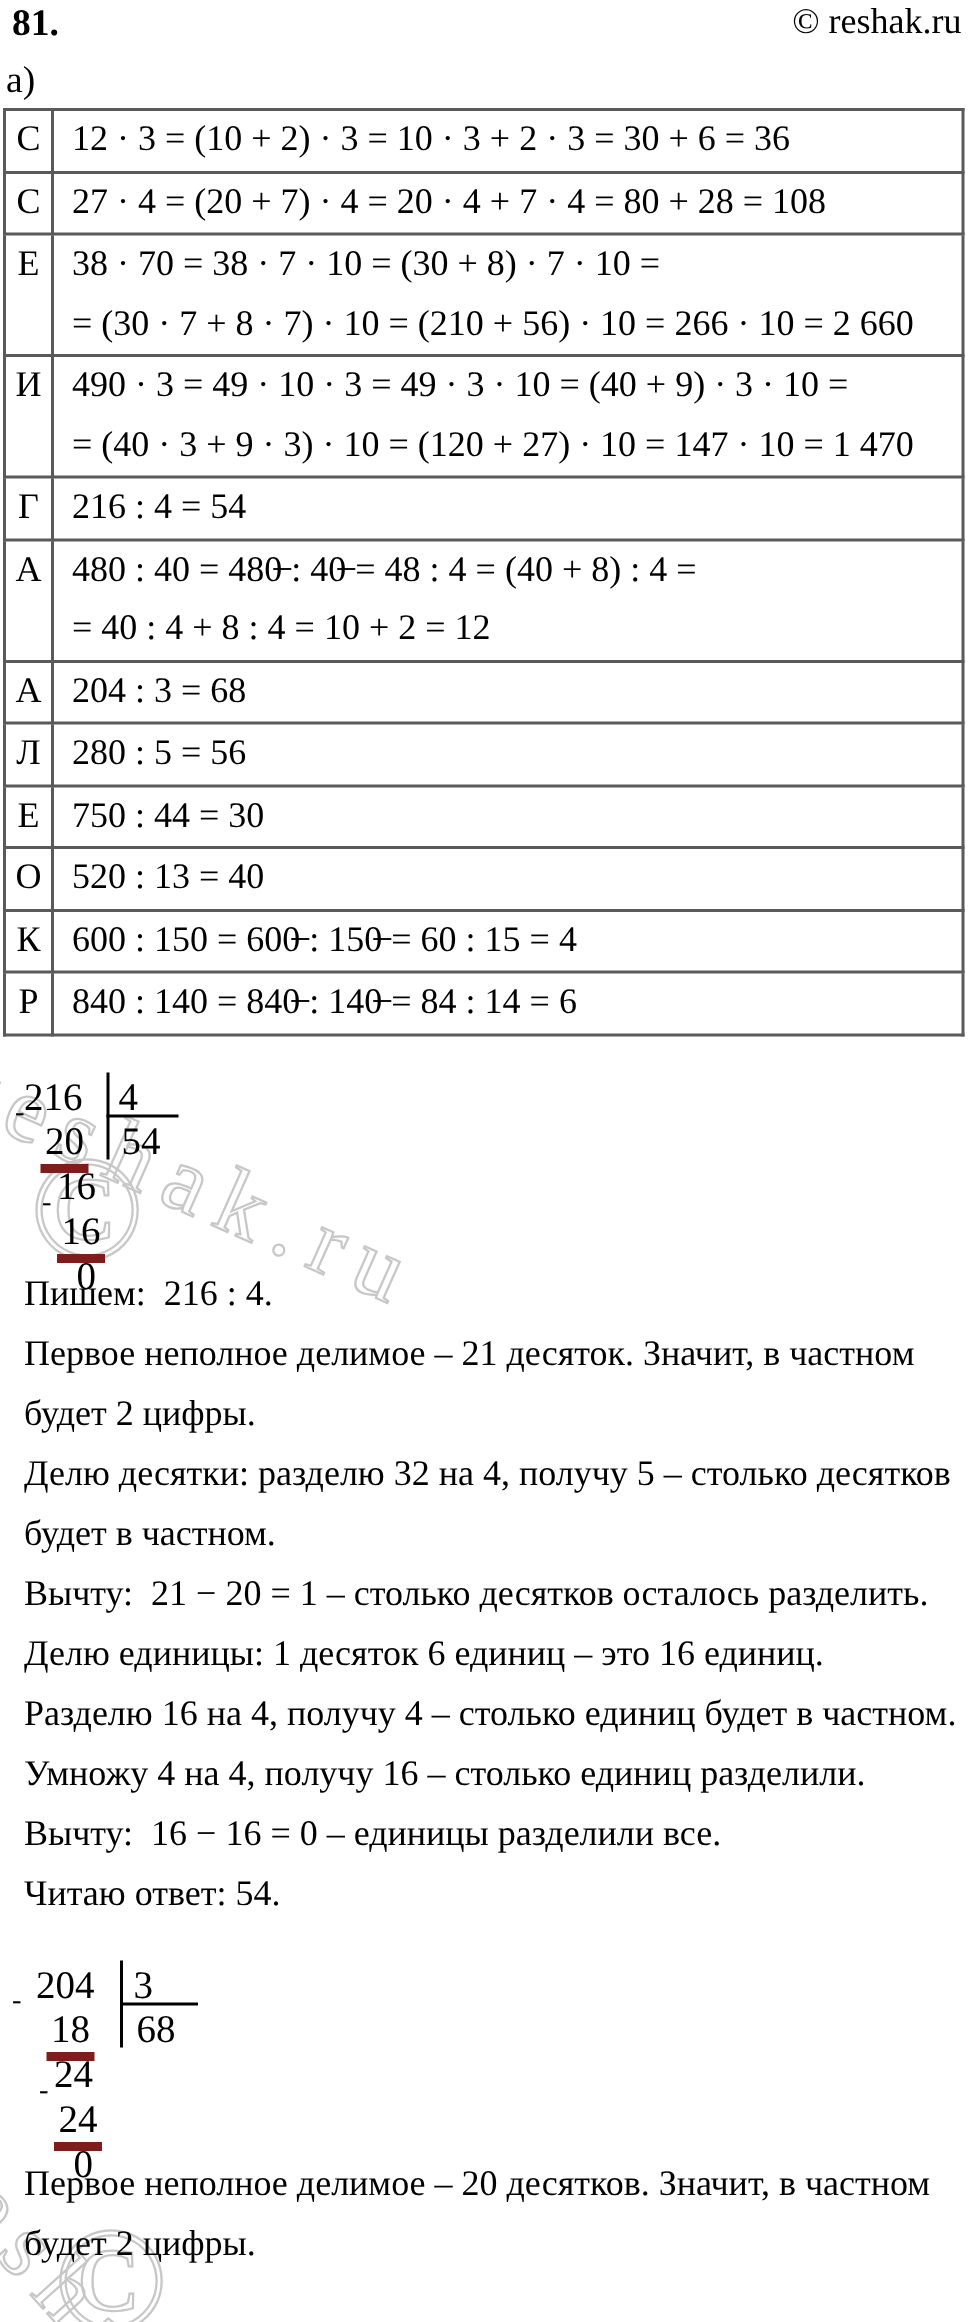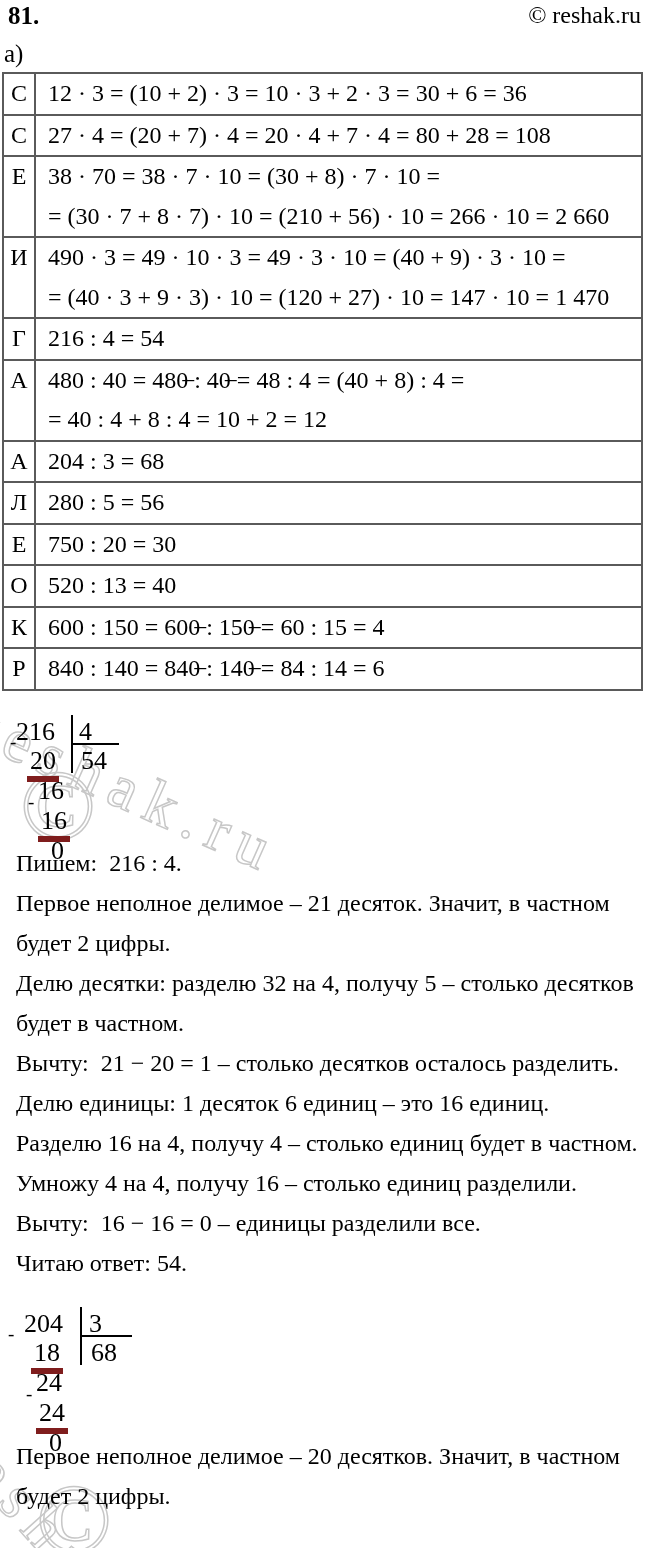--- a/index.html
+++ b/index.html
@@ -142,21 +142,21 @@
         </tr>
         <tr>
           <td class="letter-cell">Л</td>
           <td class="eq-cell">
               <div class="eq-line">280 : 5 = 56</div>
             </td>
         </tr>
         <tr>
           <td class="letter-cell">Е</td>
           <td class="eq-cell">
-              <div class="eq-line">750 : 20 = 30</div>
+              <div class="eq-line">750 : 44 = 30</div>
             </td>
         </tr>
         <tr>
           <td class="letter-cell">О</td>
           <td class="eq-cell">
               <div class="eq-line">520 : 13 = 40</div>
             </td>
         </tr>
         <tr>
           <td class="letter-cell">К</td>

